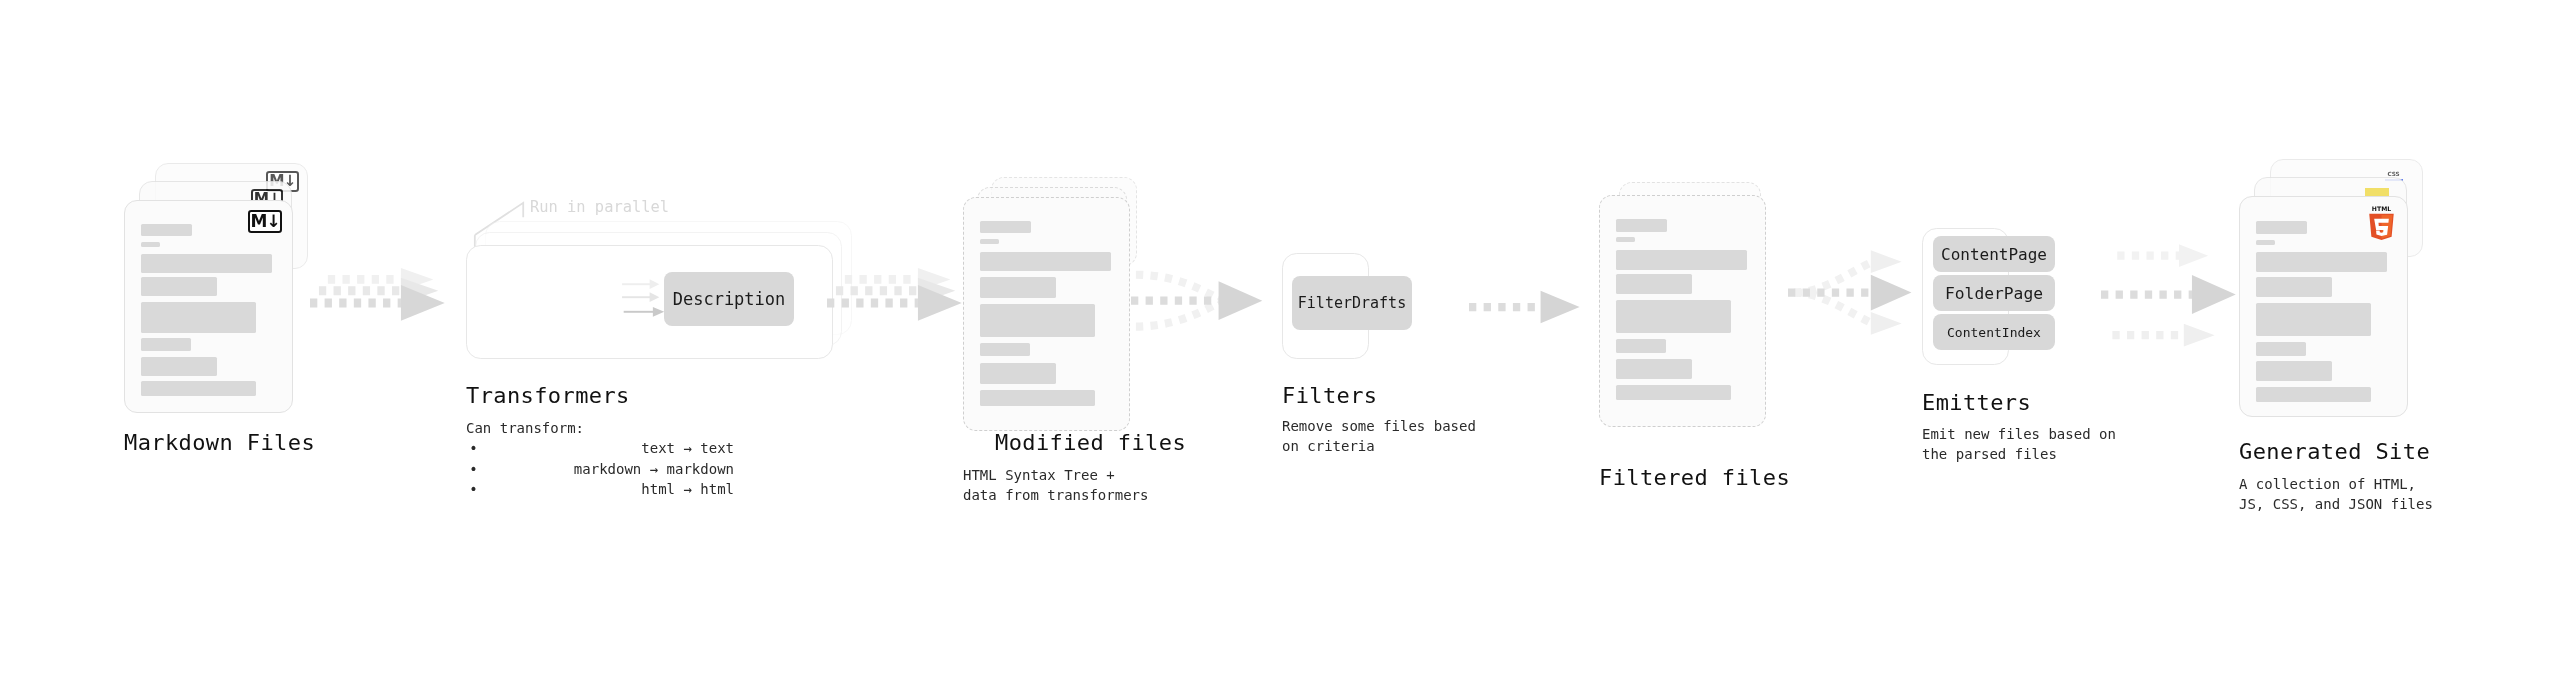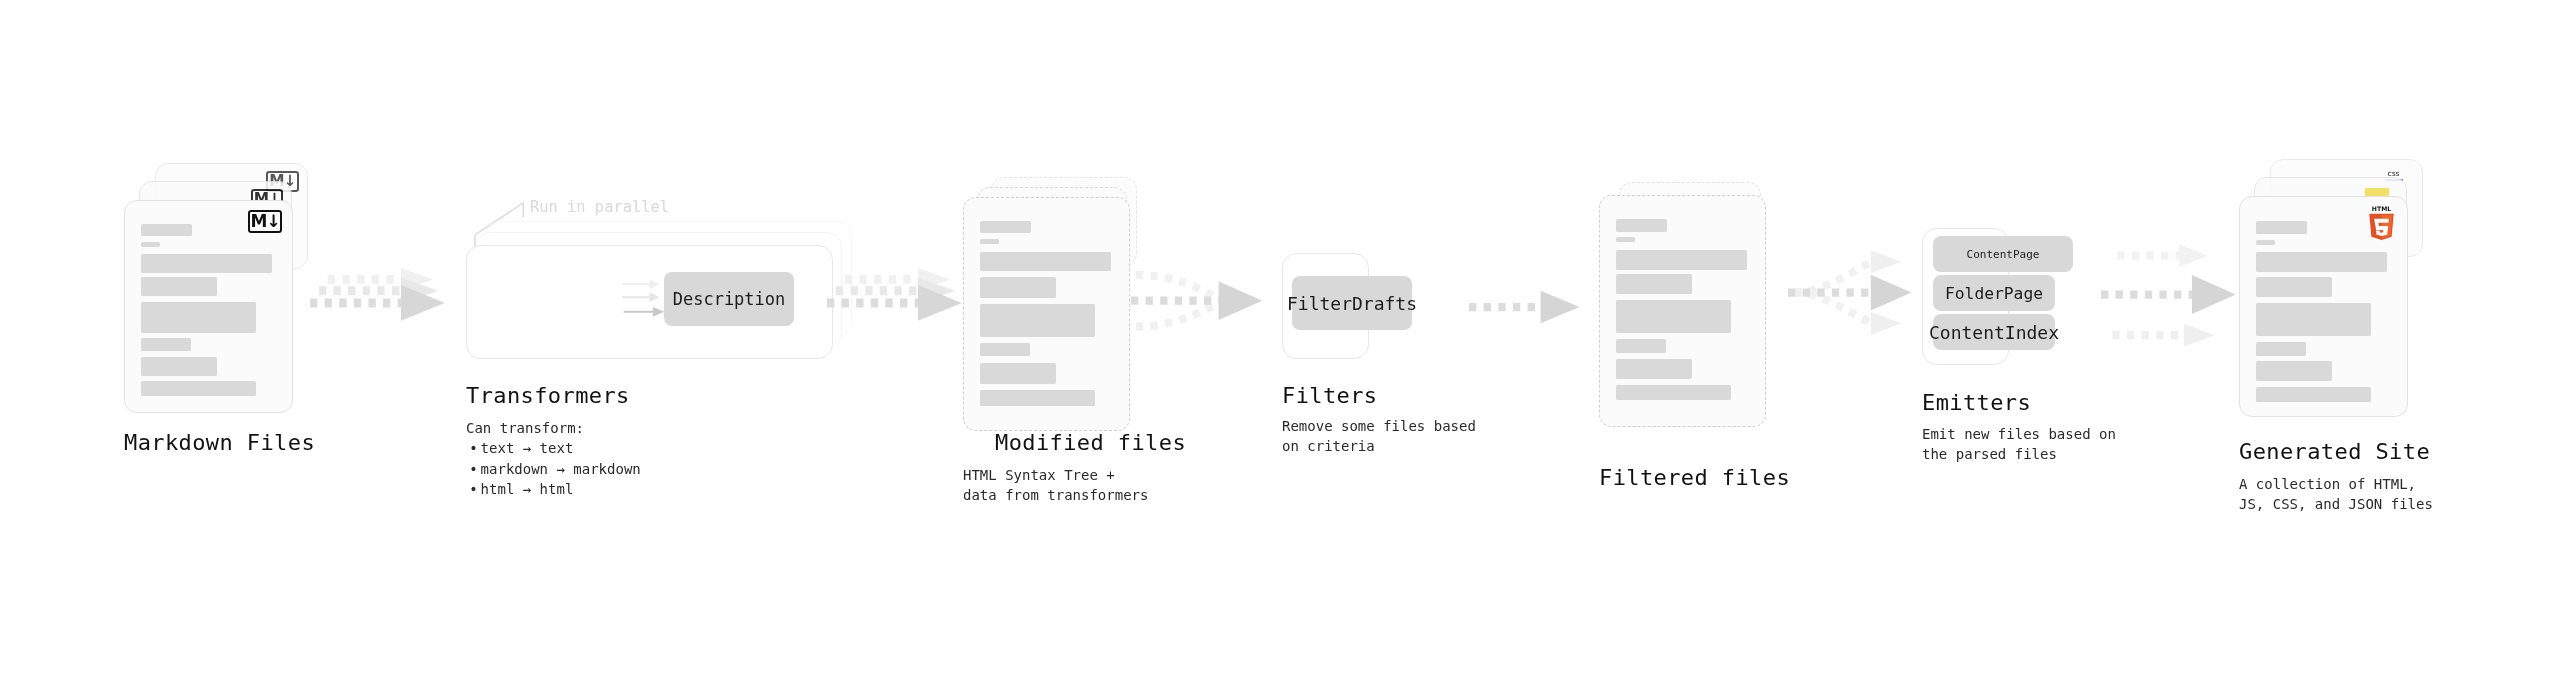--- a/index.html
+++ b/index.html
@@ -68,21 +68,21 @@
   
   .title{
     position:absolute;white-space:nowrap;
     font-size:22px;letter-spacing:0.4px;color:#111;
   }
   .sub{
     position:absolute;
     font-size:14px;line-height:20.3px;color:#2a2a2a;
   }
   .sub ul{margin:0;padding:0 0 0 14.6px;list-style:none;}
-  .sub li{position:relative;}
+  .sub li{position:relative;text-align:right;}
   .sub li:before{content:"\2022";position:absolute;left:-11.4px;top:0;}
   .note{
     position:absolute;white-space:nowrap;
     font-size:15.4px;color:#d8d8d8;
   }
 
   svg{display:block;overflow:visible;}
 </style>
 </head>
 <body>
@@ -211,21 +211,21 @@
       <g fill="none" stroke-width="10" stroke-dasharray="9 9" stroke-linecap="butt">
         <path d="M6,12 C48,12 82,26 112,44" stroke="#f1f1f1"></path>
         <path d="M6,76 C48,76 82,62 112,44" stroke="#f1f1f1"></path>
         <line x1="0" y1="44" x2="112" y2="44" stroke="#dcdcdc"></line>
       </g>
       <polygon points="108,20 162,44 108,68" fill="#d5d5d5"></polygon>
     </svg>
   </div>
 
   <div class="panel" style="left:1282px;top:253px;width:87px;height:106px;border-color:#e7e7e7;"></div>
-  <div class="chip" style="left:1292px;top:276px;width:120px;height:54px;font-size:18px;">FilterDrafts</div>
+  <div class="chip" style="left:1292px;top:276px;width:120px;height:54px;font-size:15px;">FilterDrafts</div>
 
   <div class="title" style="left:1282px;top:383px;">Filters</div>
   <div class="sub" style="left:1282px;top:416px;width:260px;">
     <div>Remove some files based</div>
     <div>on criteria</div>
   </div>
 
   <div class="node" style="left:1469px;top:289px;width:122px;height:41px;">
     <svg width="122" height="41" viewBox="0 0 150 50">
       <line x1="0" y1="22" x2="92" y2="22" stroke="#dcdcdc" stroke-width="10" stroke-dasharray="9 9"></line>
@@ -256,23 +256,23 @@
         <path d="M8,72 C42,72 74,96 104,110" stroke="#f1f1f1"></path>
         <line x1="0" y1="72" x2="104" y2="72" stroke="#dcdcdc"></line>
       </g>
       <polygon points="102,20 140,34 102,48" fill="#efefef"></polygon>
       <polygon points="102,50 152,72 102,94" fill="#d5d5d5"></polygon>
       <polygon points="102,96 140,110 102,124" fill="#efefef"></polygon>
     </svg>
   </div>
 
   <div class="panel" style="left:1922px;top:228px;width:87px;height:137px;border-color:#e7e7e7;"></div>
-  <div class="chip" style="left:1933px;top:236px;width:140px;height:36px;font-size:11px;border-radius:8px;">ContentPage</div>
+  <div class="chip" style="left:1933px;top:236px;width:122px;height:36px;font-size:16px;border-radius:8px;">ContentPage</div>
   <div class="chip" style="left:1933px;top:275px;width:122px;height:36px;font-size:16.3px;">FolderPage</div>
-  <div class="chip" style="left:1933px;top:314px;width:122px;height:36px;font-size:18px;">ContentIndex</div>
+  <div class="chip" style="left:1933px;top:314px;width:122px;height:36px;font-size:13px;">ContentIndex</div>
 
   <div class="title" style="left:1922px;top:390px;">Emitters</div>
   <div class="sub" style="left:1922px;top:424px;width:276px;">
     <div>Emit new files based on</div>
     <div>the parsed files</div>
   </div>
 
   <div class="node" style="left:2101px;top:236px;width:138px;height:118px;">
     <svg width="138" height="118" viewBox="0 0 170 145">
       <g stroke-width="10" stroke-dasharray="9 9" stroke-linecap="butt" fill="none">

